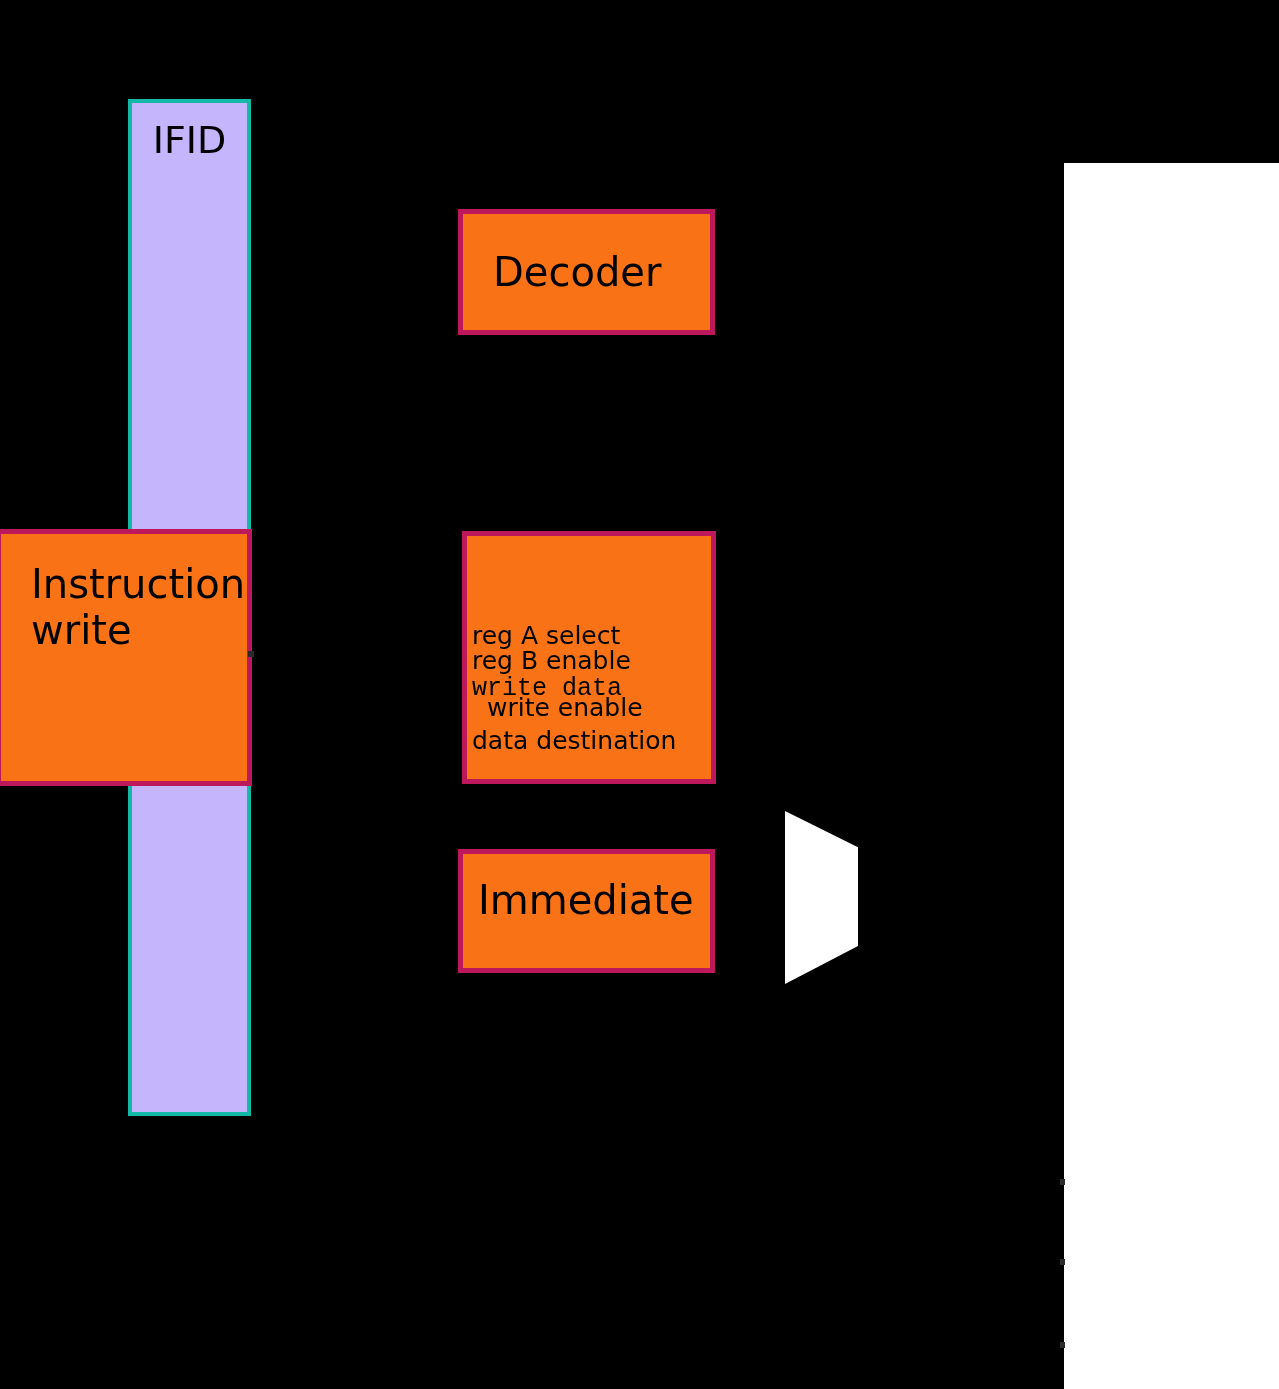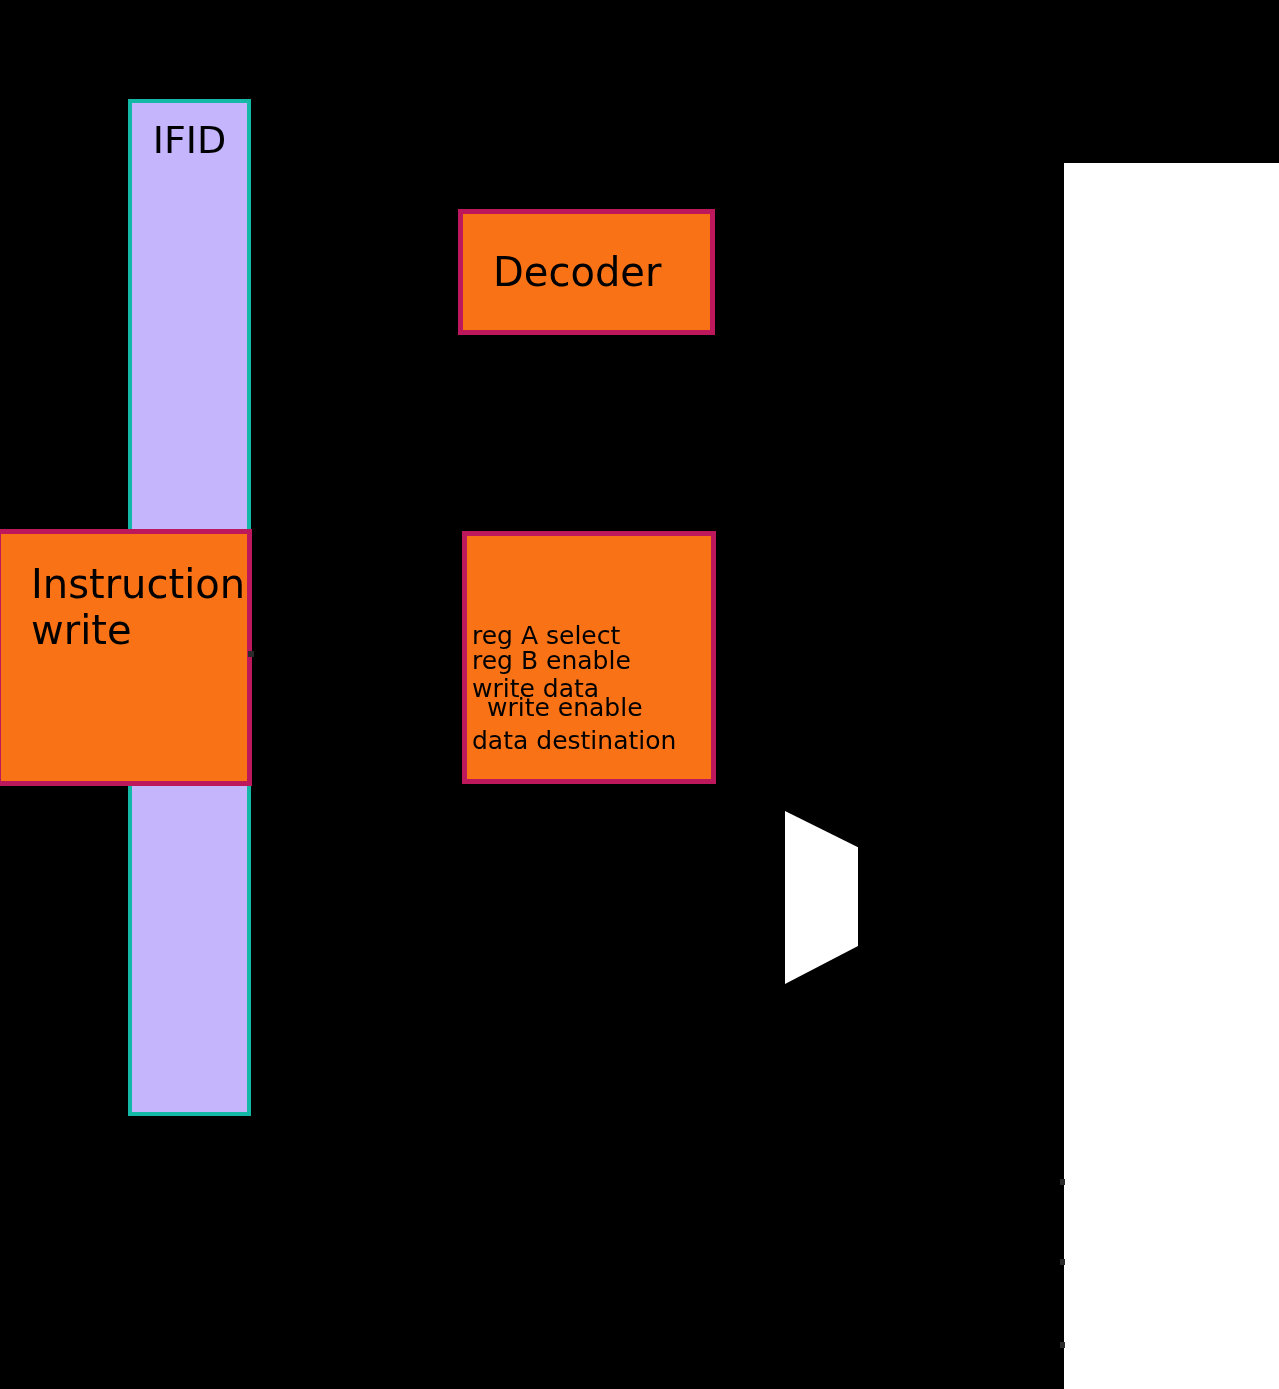--- a/index.html
+++ b/index.html
@@ -106,25 +106,28 @@
     <div class="unit-title wrap" style="left:30px; top:27px;">Instruction
 write</div>
   </div>
 
   <div class="stub" style="left:248px; top:651px; width:6px; height:6px;"></div>
 
   <div class="unit-box" style="left:462px; top:531px; width:254px; height:253px;">
 
     <div class="port-label" style="left:5px; top:87px;">reg A select</div>
     <div class="port-label" style="left:5px; top:112px;">reg B enable</div>
-    <div class="port-label" style="left:5px; top:140px;">write data</div>
+    <div class="port-label" style="left:5px; top:140px;font-family:Liberation Mono, monospace;">write data</div>
     <div class="port-label" style="left:20px; top:159px;">write enable</div>
     <div class="port-label" style="left:5px; top:192px;">data destination</div>
   </div>
 
+  <div class="unit-box" style="left:458px; top:849px; width:257px; height:124px;">
+    <div class="unit-title" style="left:15px; top:26px;">Immediate</div>
+  </div>
 
   <div class="mux" style="left:785px; top:811px; width:73px; height:173px;
               clip-path: polygon(0% 0%, 100% 21%, 100% 78%, 0% 100%);"></div>
 
   <div class="stub" style="left:1060px; top:1179px; width:5px; height:6px;"></div>
   <div class="stub" style="left:1060px; top:1259px; width:5px; height:6px;"></div>
   <div class="stub" style="left:1060px; top:1342px; width:5px; height:6px;"></div>
 
 </div>
 

